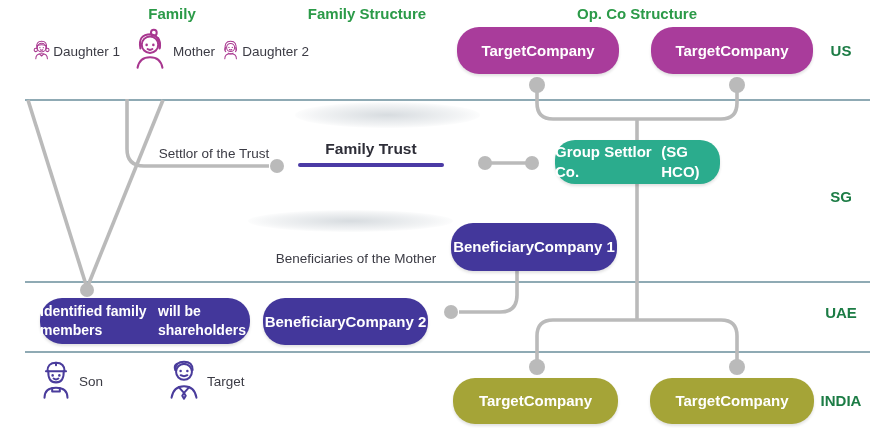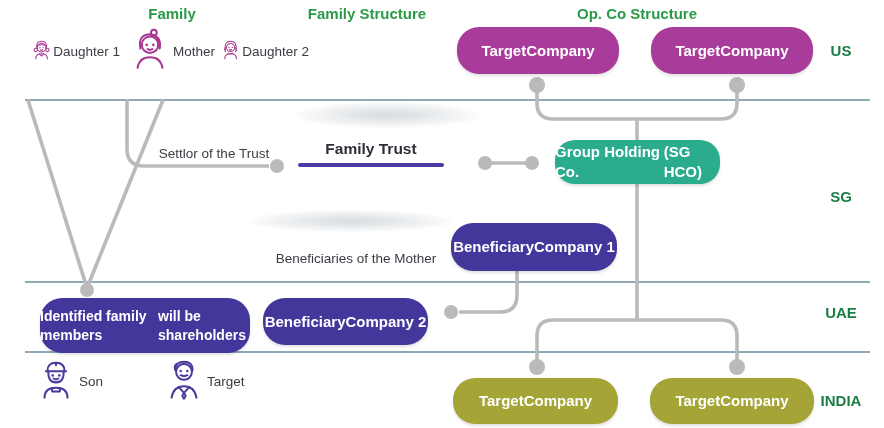--- a/index.html
+++ b/index.html
@@ -170,28 +170,28 @@
 
   <div class="node magenta" style="left:457px;top:27px;width:162px;height:47px;">
     <span>Target</span>
     <span>Company</span>
   </div>
   <div class="node magenta" style="left:651px;top:27px;width:162px;height:47px;">
     <span>Target</span>
     <span>Company</span>
   </div>
   <div class="node teal" style="left:555px;top:140px;width:165px;height:44px;">
-    <span>Group Holding Co.</span>
+    <span>Group Settlor Co.</span>
     <span>(SG HCO)</span>
   </div>
   <div class="node purple" style="left:451px;top:223px;width:166px;height:48px;">
     <span>Beneficiary</span>
     <span>Company 1</span>
   </div>
-  <div class="node purple small-text" style="left:40px;top:298px;width:210px;height:55px;">
+  <div class="node purple small-text" style="left:40px;top:298px;width:210px;height:46px;">
     <span>Identified family members</span>
     <span>will be shareholders</span>
   </div>
   <div class="node purple" style="left:263px;top:298px;width:165px;height:47px;">
     <span>Beneficiary</span>
     <span>Company 2</span>
   </div>
   <div class="node olive" style="left:453px;top:378px;width:165px;height:46px;">
     <span>Target</span>
     <span>Company</span>

